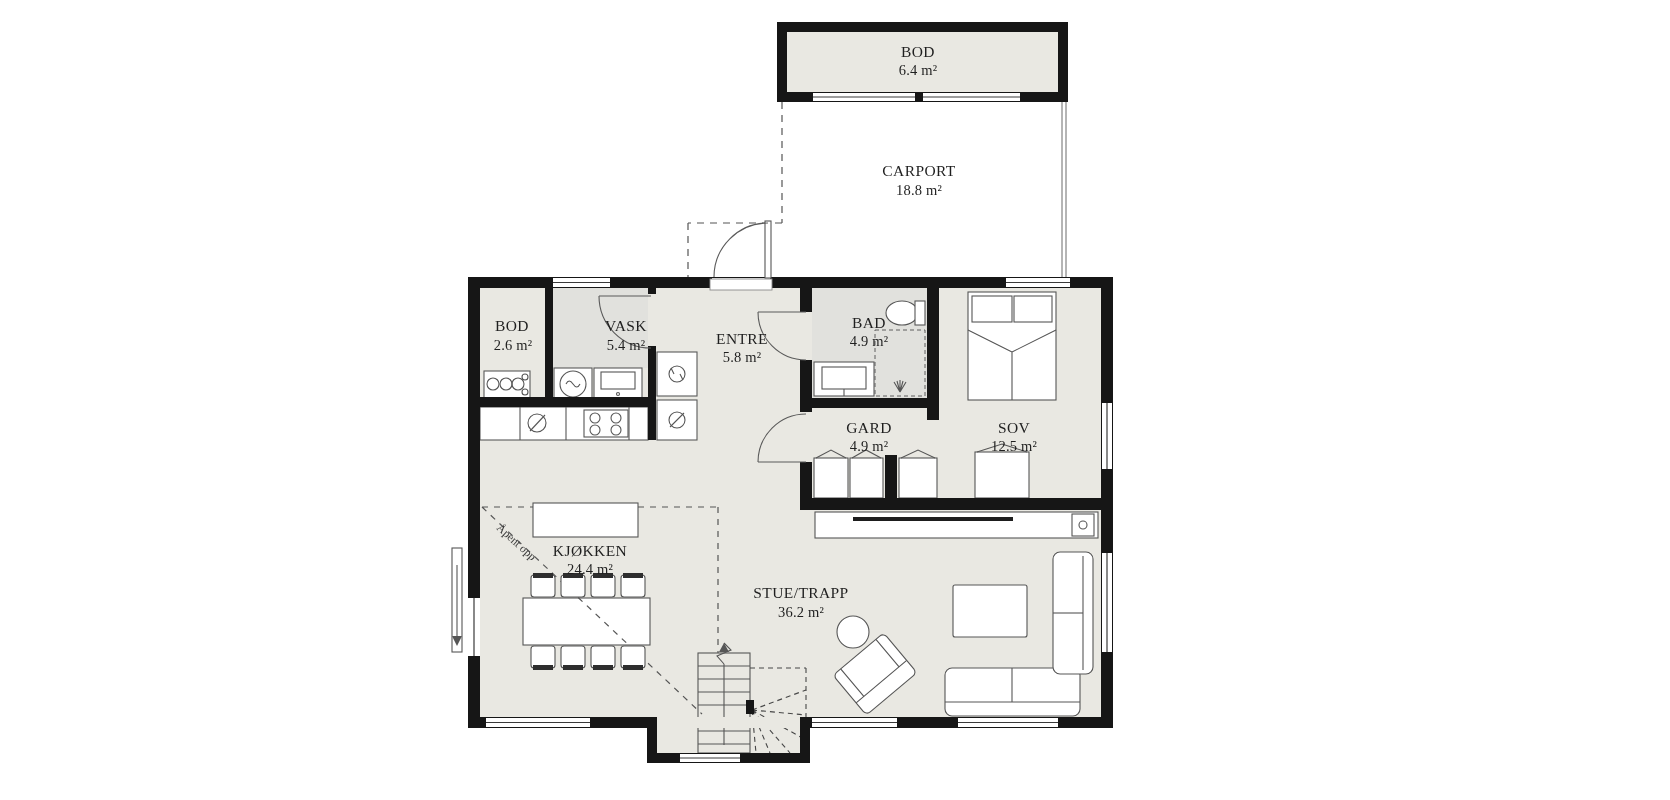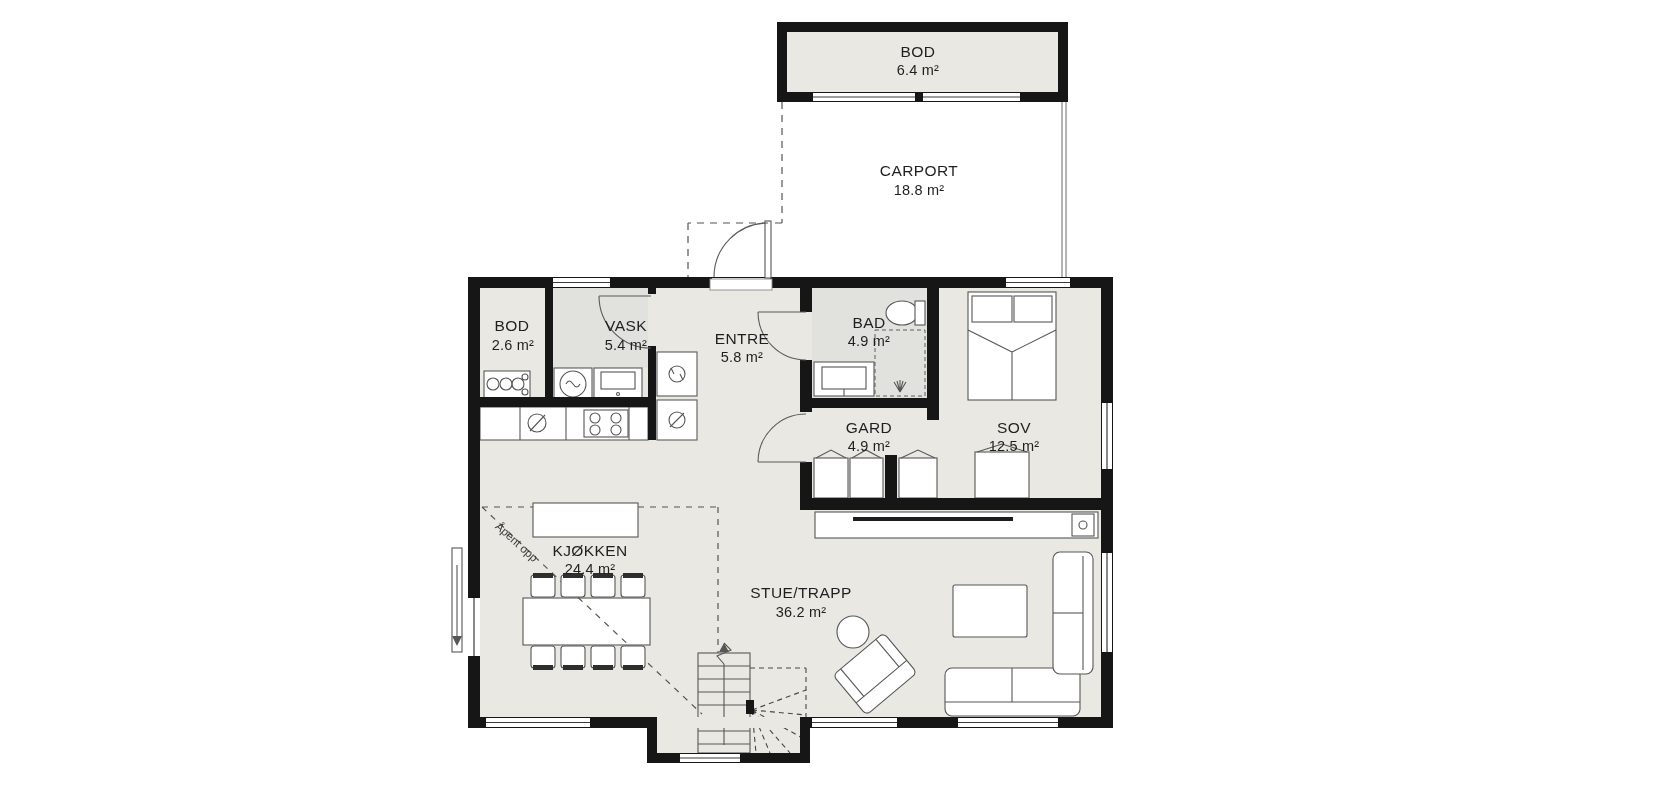--- a/index.html
+++ b/index.html
@@ -1,17 +1,17 @@
 <!DOCTYPE html>
 <html><head>
 <meta charset="utf-8">
 <style>
   html,body{margin:0;padding:0;background:#ffffff;}
   .stage{position:relative;width:1670px;height:800px;background:#fff;overflow:hidden;
-         font-family:Liberation Sans, sans-serif;}
+         font-family:Liberation Serif, serif;}
   svg{position:absolute;left:0;top:0;}
   .wall{fill:#161616;stroke:none;}
   .floor{fill:#e9e8e2;stroke:none;}
   .wet{fill:#e1e1dd;stroke:none;}
   .whitezone{fill:#ffffff;stroke:#5a5a5a;stroke-width:1.1;}
   .furn{fill:#ffffff;stroke:#565656;stroke-width:1.1;}
   .furnline{fill:none;stroke:#565656;stroke-width:1.1;}
   .thin{fill:none;stroke:#6b6b6b;stroke-width:1;}
   .winglass{fill:#ffffff;stroke:none;}
   .winline{stroke:#3a3a3a;stroke-width:1.2;fill:none;}

